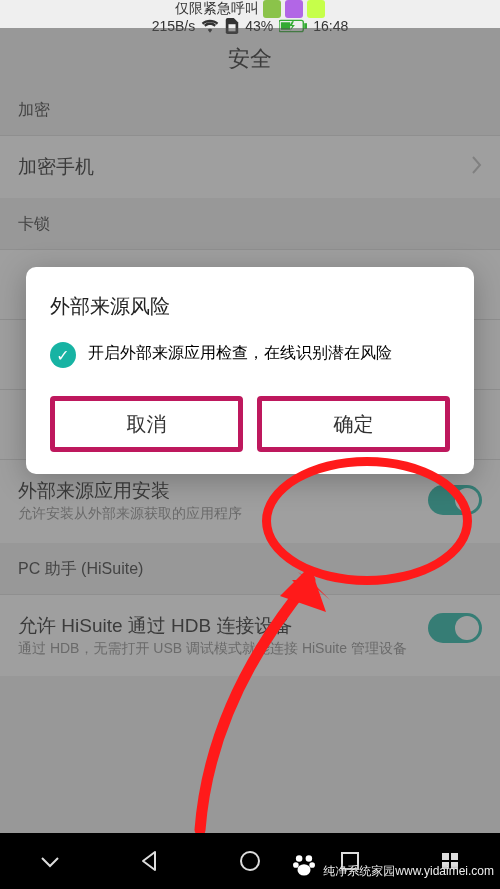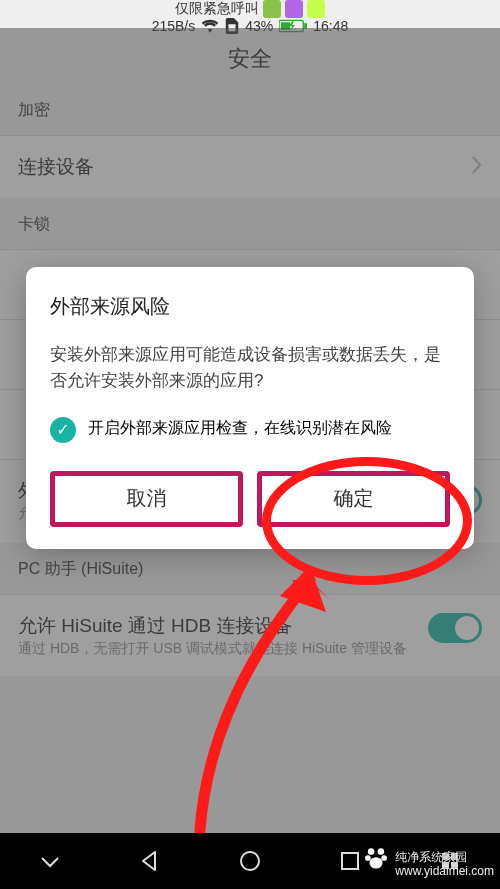--- a/index.html
+++ b/index.html
@@ -95,21 +95,21 @@
   }
   .nav-btn { color:#ddd; display:flex; align-items:center; justify-content:center; width:48px; height:48px; }
 
   
   .watermark {
     position:absolute; z-index:40; right:6px; bottom:10px;
     display:flex; align-items:center; gap:6px; color:#eee; font-size:12px;
     text-shadow: 0 0 3px rgba(0,0,0,.6);
   }
   .watermark .paw { width:26px; height:26px; }
-  .watermark .lines { display:flex; flex-direction:column; line-height:1.15;margin-top:14px; }
+  .watermark .lines { display:flex; flex-direction:row; line-height:1.15;margin-top:14px; }
 </style>
 </head>
 <body>
 
 <div class="statusbar">
   <div class="sb-left">
     <span>仅限紧急呼叫</span>
     <span class="sq green"></span>
     <span class="sq purple"></span>
     <span class="sq lime"></span>
@@ -139,21 +139,21 @@
     <span>16:48</span>
   </div>
 </div>
 
 <div class="page-title">安全</div>
 
 <div>
   <div class="section-hdr">加密</div>
 
   <div class="row">
-    <span class="label">连接设备</span>
+    <span class="label">加密手机</span>
     <span class="side">
       <svg width="10" height="18" viewBox="0 0 10 18">
           <path d="M1 1l7 8-7 8" stroke="#bbb" stroke-width="2" fill="none"></path>
         </svg>
     </span>
   </div>
 
   <div class="section-hdr">卡锁</div>
 
   <div class="row" style="height:70px"></div>
@@ -180,21 +180,20 @@
       </div>
       <div class="toggle"></div>
     </div>
   </div>
 </div>
 
 <div class="dim" style="top:28px; bottom:56px;"></div>
 
 <div class="dialog">
   <div class="d-title">外部来源风险</div>
-  <div class="d-body">安装外部来源应用可能造成设备损害或数据丢失，是否允许安装外部来源的应用?</div>
   <div class="d-check">
     <span class="checkmark">✓</span>
     <span class="txt">开启外部来源应用检查，在线识别潜在风险</span>
   </div>
   <div class="d-btns">
     <button>取消</button>
     <button>确定</button>
   </div>
 </div>
 

